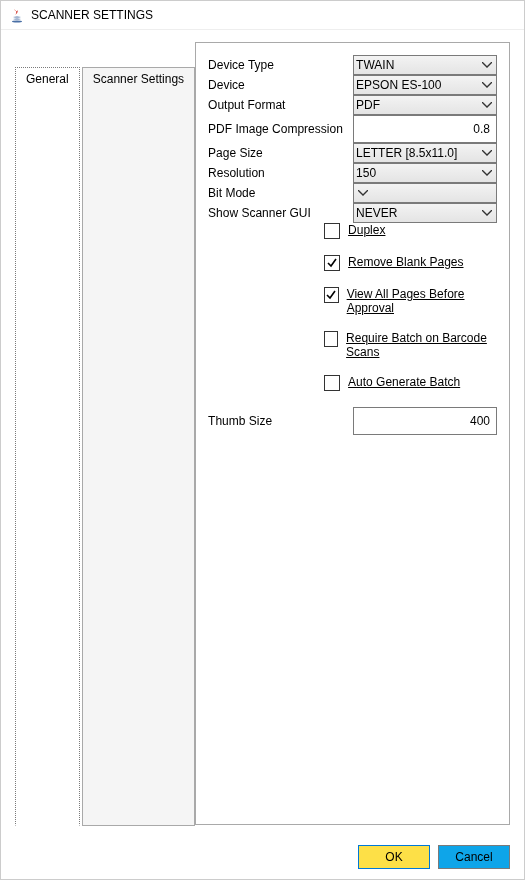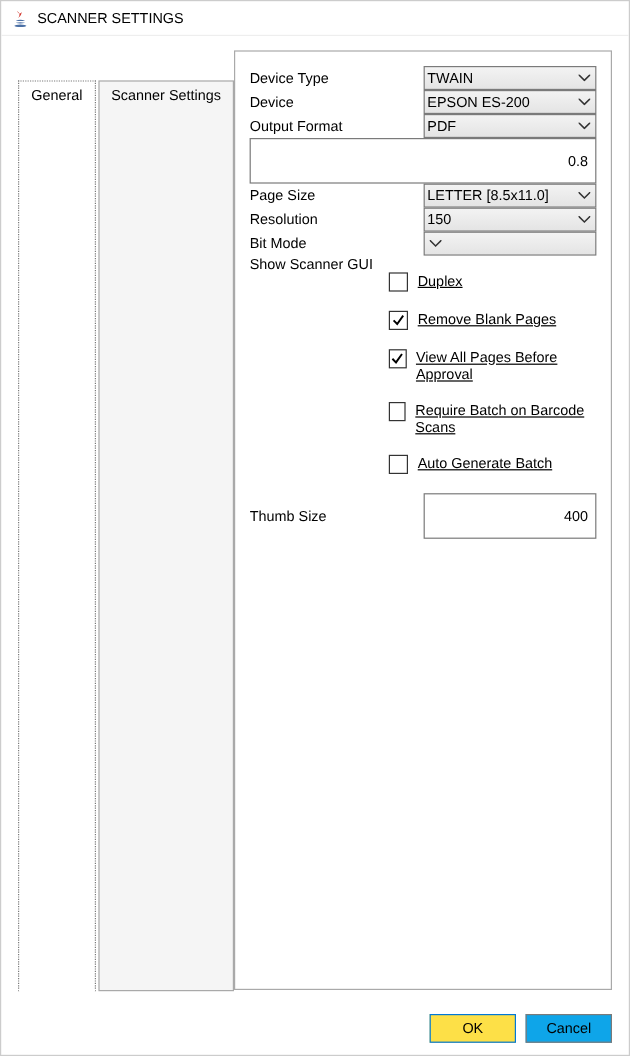--- a/index.html
+++ b/index.html
@@ -87,21 +87,21 @@
     .select .sel-text {
       flex: 1;
     }
     .select .chev {
       width: 14px;
       display: flex;
       justify-content: center;
     }
     .textin {
       flex: 1;
-      height: 38px;
+      height: 28px;
       border: 1px solid #7a7a7a;
       background: #fff;
       padding: 0 6px;
       display: flex;
       align-items: center;
       justify-content: flex-end;
     }
     .textin.left {
       justify-content: flex-start;
     }
@@ -185,21 +185,21 @@
             <svg width="10" height="6">
               <path d="M0 0 L5 5 L10 0" stroke="#333" fill="none" stroke-width="1.3"></path>
             </svg>
           </span>
       </div>
     </div>
 
     <div class="formrow">
       <div class="label">Device</div>
       <div class="select">
-        <span class="sel-text">EPSON ES-200</span>
+        <span class="sel-text">EPSON ES-100</span>
         <span class="chev">
             <svg width="10" height="6">
               <path d="M0 0 L5 5 L10 0" stroke="#333" fill="none" stroke-width="1.3"></path>
             </svg>
           </span>
       </div>
     </div>
 
     <div class="formrow">
       <div class="label">Output Format</div>
@@ -207,20 +207,21 @@
         <span class="sel-text">PDF</span>
         <span class="chev">
             <svg width="10" height="6">
               <path d="M0 0 L5 5 L10 0" stroke="#333" fill="none" stroke-width="1.3"></path>
             </svg>
           </span>
       </div>
     </div>
 
     <div class="formrow">
+      <div class="label">PDF Image Compression</div>
       <div class="textin">
         <span>0.8</span>
       </div>
     </div>
 
     <div class="formrow">
       <div class="label">Page Size</div>
       <div class="select">
         <span class="sel-text">LETTER [8.5x11.0]</span>
         <span class="chev">
@@ -249,20 +250,28 @@
         <span class="chev">
             <svg width="10" height="6">
               <path d="M0 0 L5 5 L10 0" stroke="#333" fill="none" stroke-width="1.3"></path>
             </svg>
           </span>
       </div>
     </div>
 
     <div class="formrow">
       <div class="label">Show Scanner GUI</div>
+      <div class="select">
+        <span class="sel-text">NEVER</span>
+        <span class="chev">
+            <svg width="10" height="6">
+              <path d="M0 0 L5 5 L10 0" stroke="#333" fill="none" stroke-width="1.3"></path>
+            </svg>
+          </span>
+      </div>
     </div>
 
     <div class="checkrow">
       <div class="cbox">
         <svg width="12" height="12">
             <path d="M2 6 L5 9 L10 2" stroke="#000" stroke-width="1.6" fill="none"></path>
           </svg>
       </div>
       <span>Duplex</span>
     </div>

